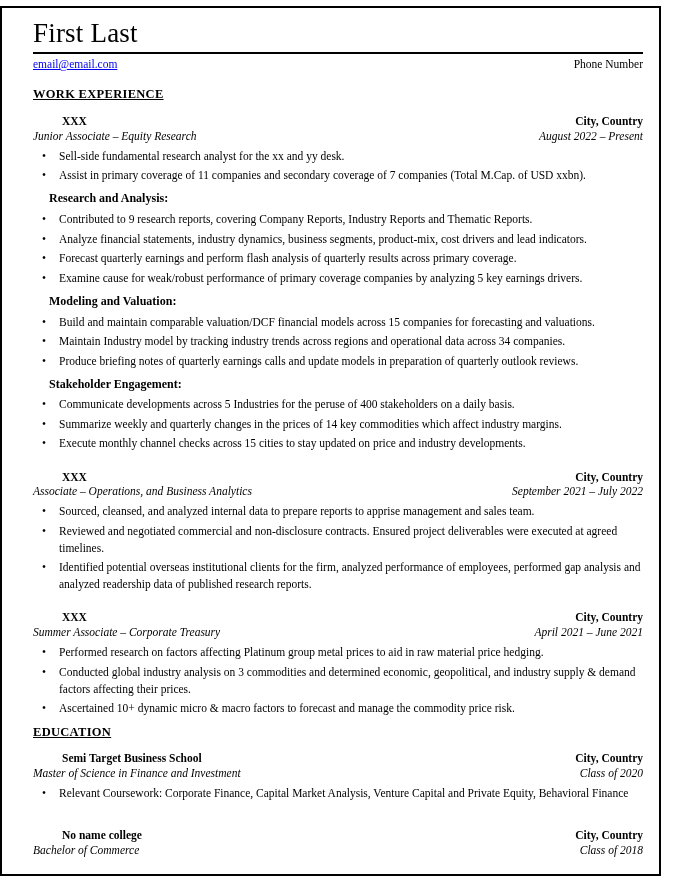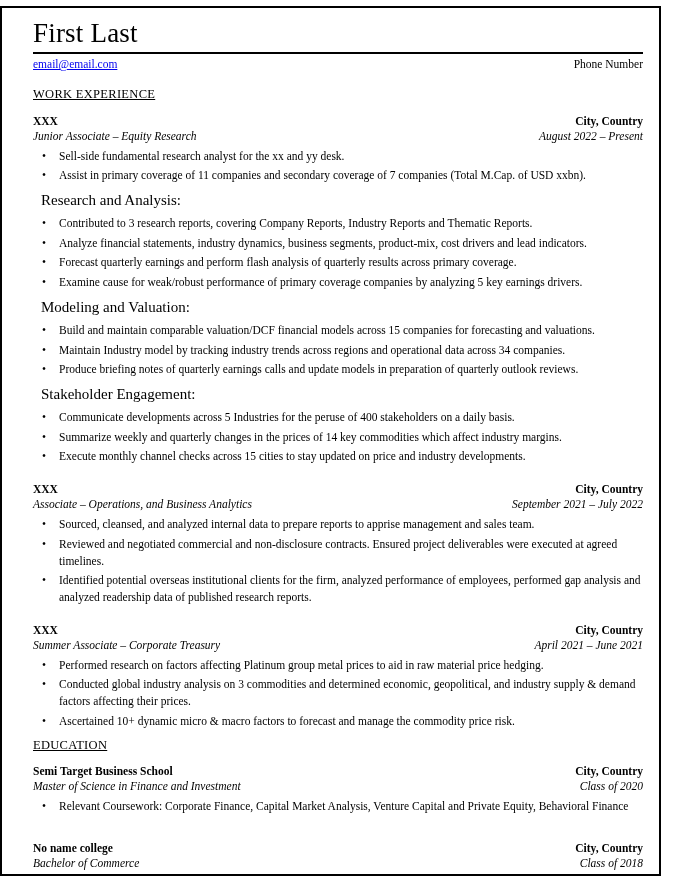--- a/index.html
+++ b/index.html
@@ -18,37 +18,37 @@
     letter-spacing:0.2px;
   }
   .name-rule { height:2px; background:#000; margin-top:3px; }
   .contact-row {
     display:flex; justify-content:space-between; align-items:baseline;
     font-size:11.5px; margin-top:4px;
   }
   .email-link { color:#0000EE; text-decoration:underline; }
   .phone { color:#000; }
   .section-heading {
-    font-size:12.5px; font-weight:normal; text-decoration:underline;
+    font-size:12.5px; font-weight:bold; text-decoration:underline;
     margin:17px 0 0 0; letter-spacing:0.3px;
   }
   .job { margin-top:12px; }
   .job + .job { margin-top:17px; }
   .row {
     display:flex; justify-content:space-between; align-items:baseline;
     font-size:11.5px; line-height:1.3;
   }
-  .row .bold { font-weight:bold; }
+  .row .bold { font-weight:bold;margin-left:29px; }
   .row .italic { font-style:italic; }
   ul.bullets { list-style:none; margin:4px 0 0 0; padding:0; font-size:11.5px;font-family:Liberation Serif, serif; }
   ul.bullets li {
     position:relative; padding-left:26px; margin-top:2.5px; line-height:1.48;
   }
   ul.bullets li::before { content:"\2022"; position:absolute; left:9px; top:0; }
-  .group-title { font-size:15px; font-weight:normal; margin:6px 0 0 8px; line-height:1.4; }
+  .group-title { font-size:12px; font-weight:bold; margin:6px 0 0 16px; line-height:1.4; }
   .edu { margin-top:11px; }
   .edu + .edu { margin-top:26px; }
   .edu-section-heading { margin-top:8px; }
 </style>
 </head>
 <body>
 
 <div class="frame">
 
   <header>
@@ -72,21 +72,21 @@
         <span class="italic">Junior Associate – Equity Research</span>
         <span class="italic">August 2022 – Present</span>
       </div>
       <ul class="bullets">
         <li>Sell-side fundamental research analyst for the xx and yy desk.</li>
         <li>Assist in primary coverage of 11 companies and secondary coverage of 7 companies (Total M.Cap. of USD xxbn).</li>
       </ul>
 
       <h3 class="group-title">Research and Analysis:</h3>
       <ul class="bullets">
-        <li>Contributed to 3 research reports, covering Company Reports, Industry Reports and Thematic Reports.</li>
+        <li>Contributed to 9 research reports, covering Company Reports, Industry Reports and Thematic Reports.</li>
         <li>Analyze financial statements, industry dynamics, business segments, product-mix, cost drivers and lead indicators.</li>
         <li>Forecast quarterly earnings and perform flash analysis of quarterly results across primary coverage.</li>
         <li>Examine cause for weak/robust performance of primary coverage companies by analyzing 5 key earnings drivers.</li>
       </ul>
 
       <h3 class="group-title">Modeling and Valuation:</h3>
       <ul class="bullets">
         <li>Build and maintain comparable valuation/DCF financial models across 15 companies for forecasting and valuations.</li>
         <li>Maintain Industry model by tracking industry trends across regions and operational data across 34 companies.</li>
         <li>Produce briefing notes of quarterly earnings calls and update models in preparation of quarterly outlook reviews.</li>

